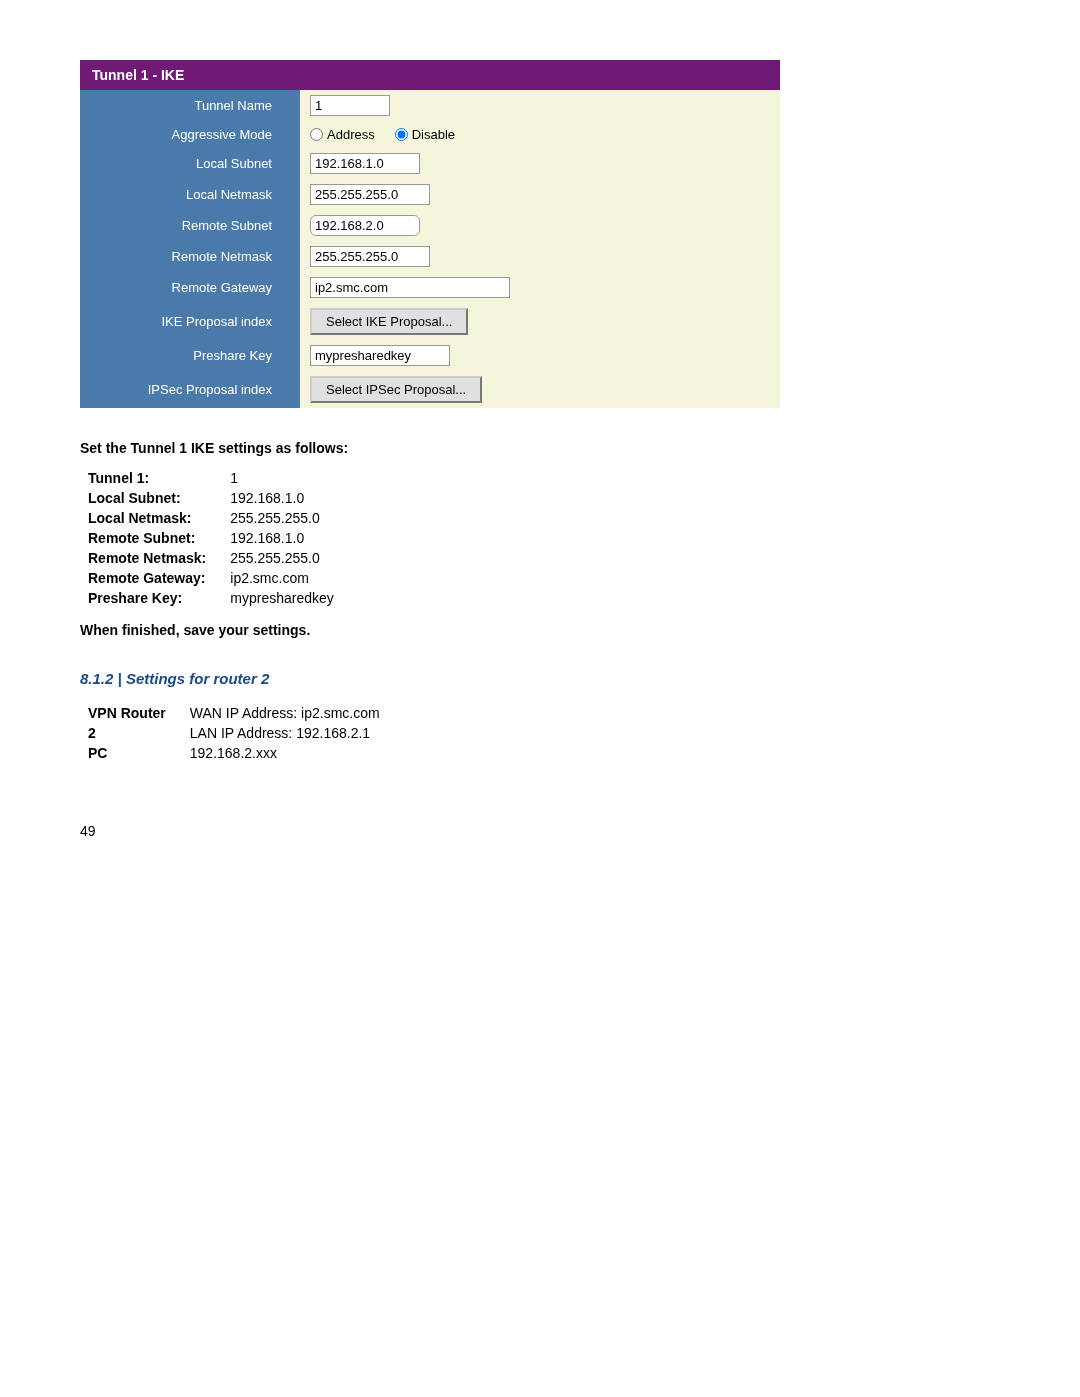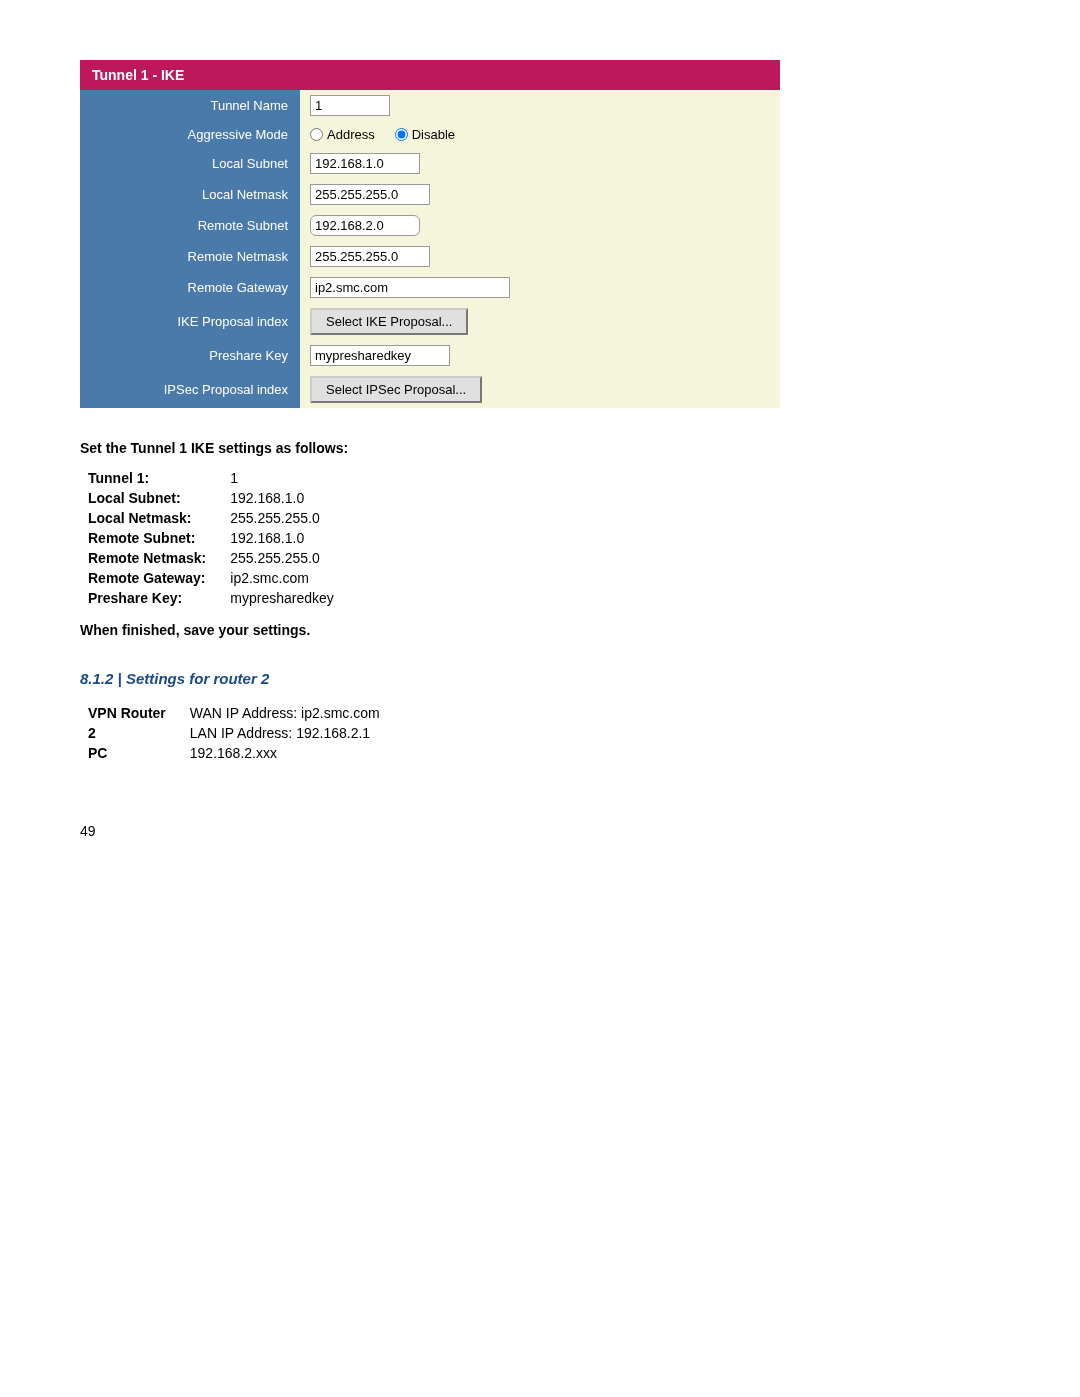--- a/index.html
+++ b/index.html
@@ -11,32 +11,32 @@
       padding: 60px 80px;
     }
 
     .tunnel-table {
       width: 700px;
       border-collapse: collapse;
       margin-bottom: 32px;
     }
 
     .tunnel-table .header-row td {
-      background: #be185d;
+      background: #701a75;
       color: #ffffff;
       font-weight: bold;
       font-size: 14px;
       padding: 7px 12px;
     }
 
     .tunnel-table .label-row td.label-cell {
       background: #4a7aaa;
       color: #ffffff;
       text-align: right;
-      padding: 6px 12px;
+      padding: 6px 28px;
       font-size: 13px;
       width: 220px;
     }
 
     .tunnel-table .label-row td.value-cell {
       background: #f5f5dc;
       padding: 5px 10px;
     }
 
     .tunnel-table input[type="text"] {

